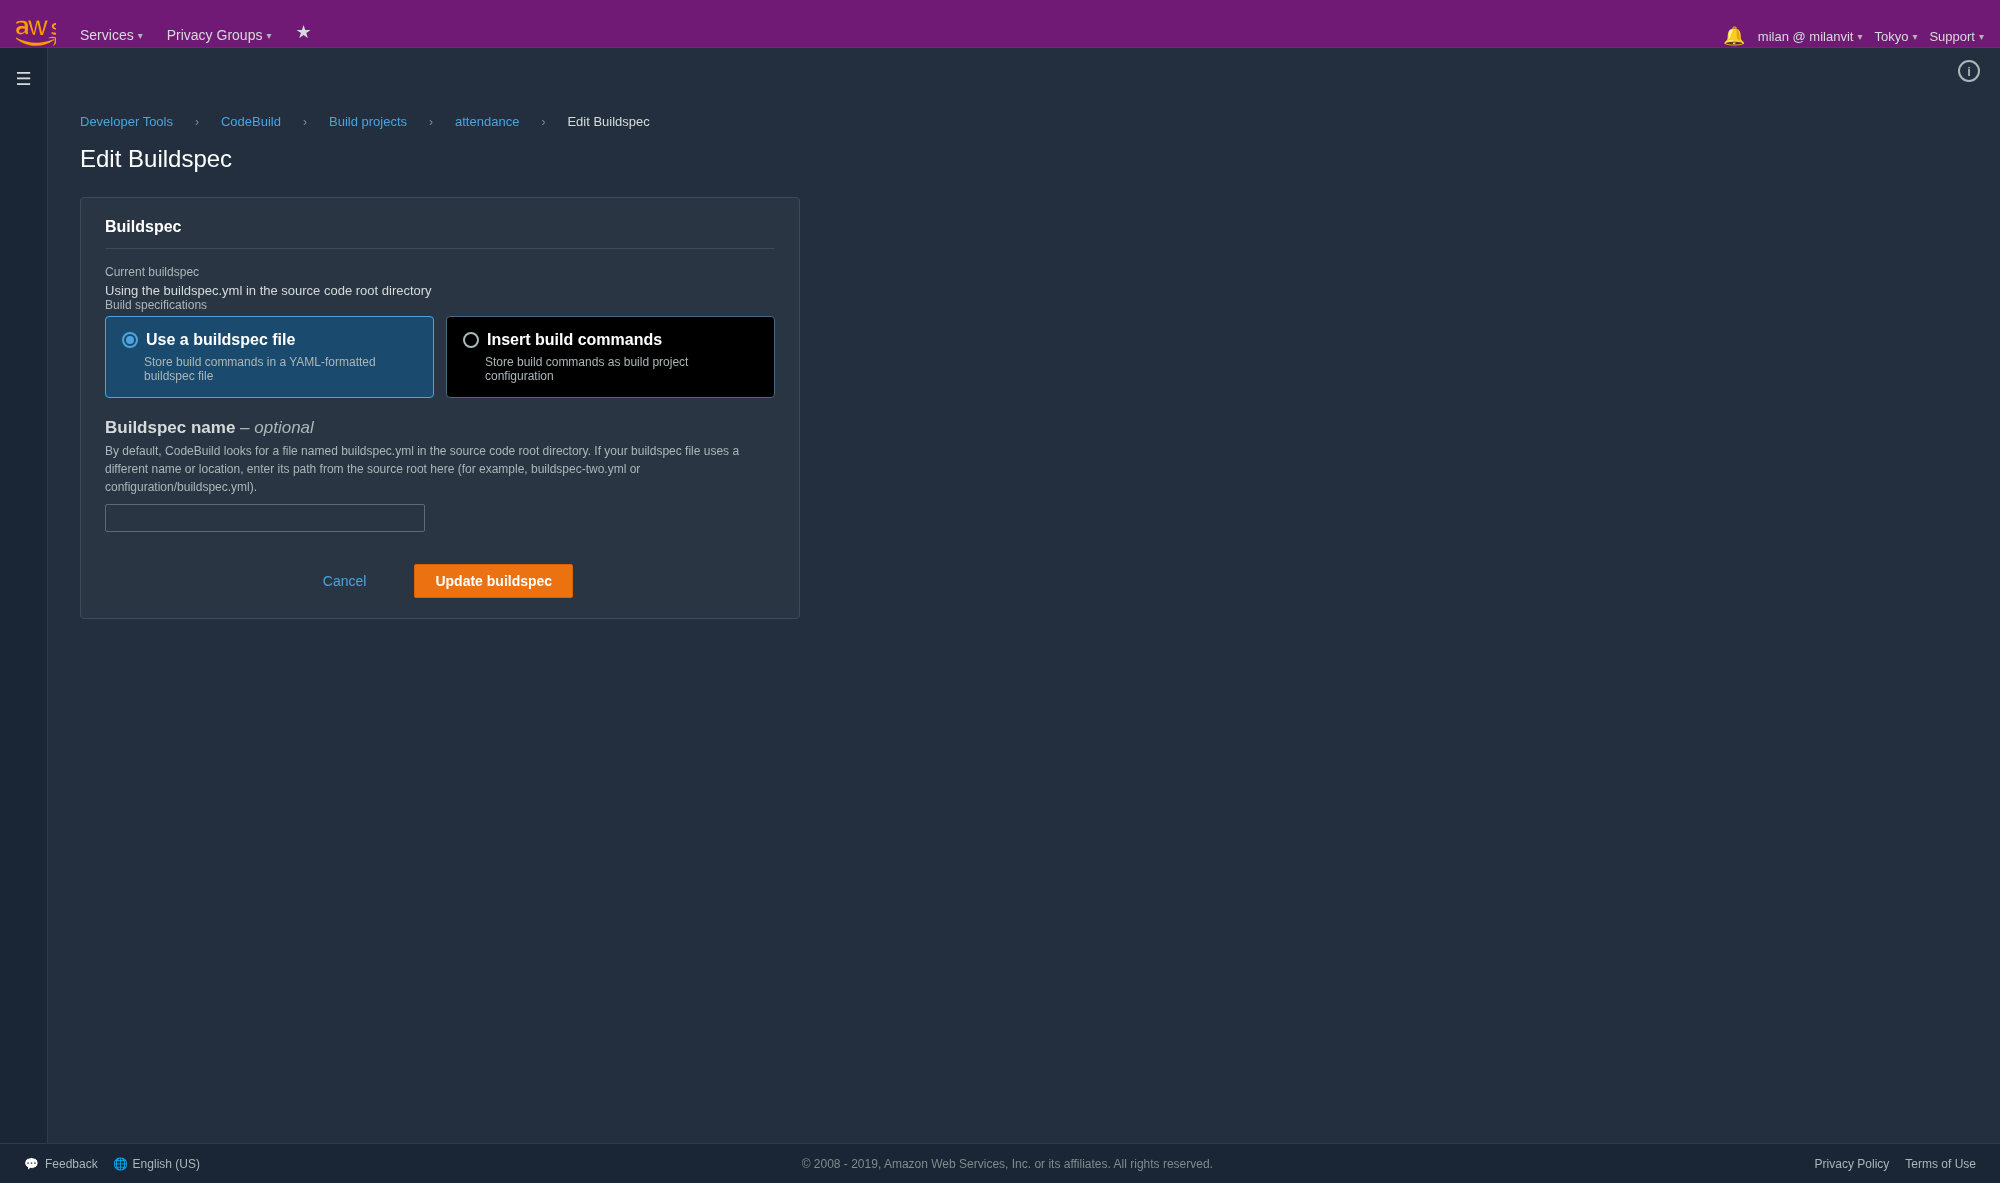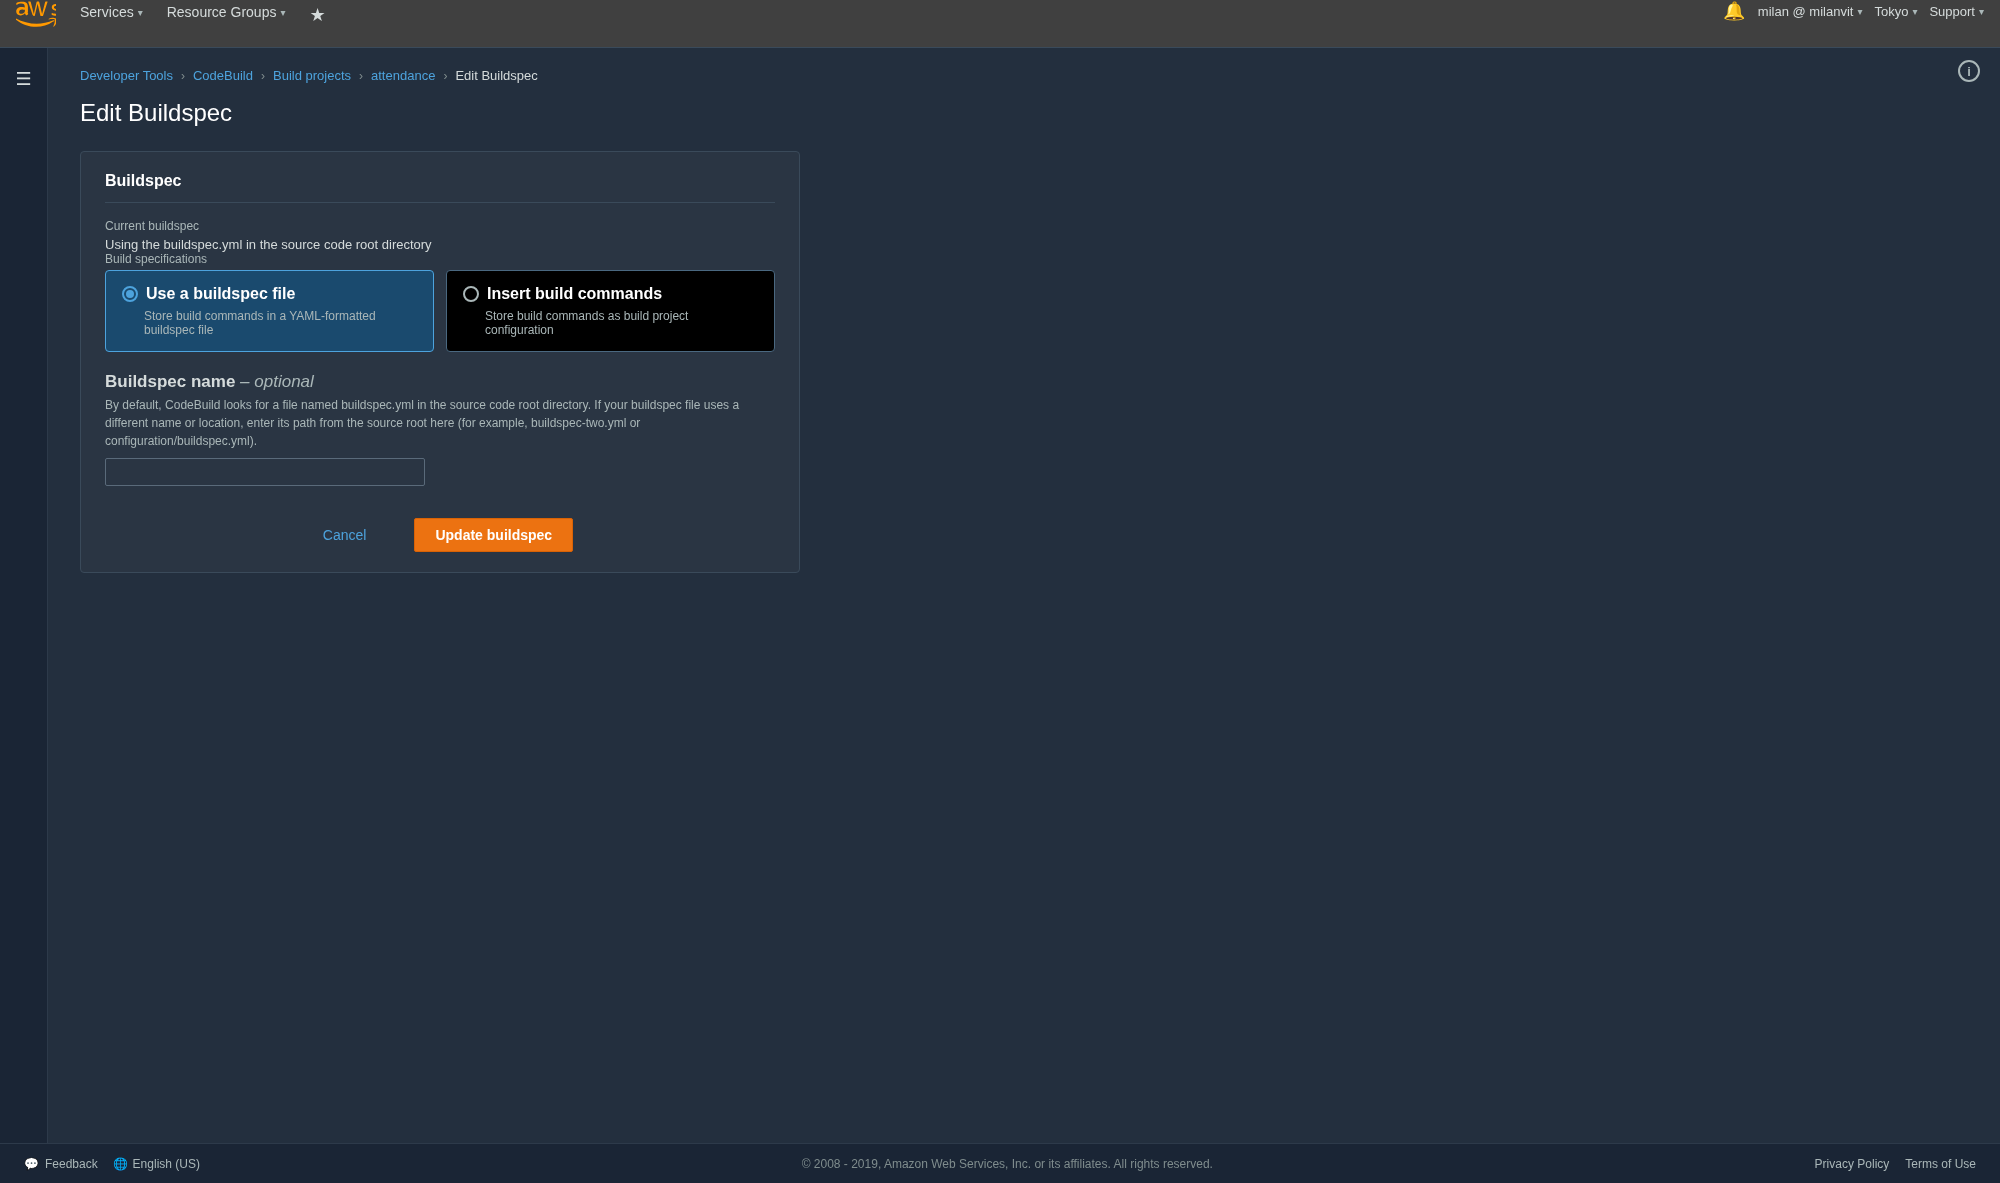--- a/index.html
+++ b/index.html
@@ -6,25 +6,25 @@
     body {
       font-family: 'Amazon Ember', Arial, sans-serif;
       background-color: #232f3e;
       color: #d5dbdb;
       min-height: 100vh;
       font-size: 13px;
     }
 
     
     .top-nav {
-      background-color: #404040;
+      background-color: #701a75;
       border-bottom: 1px solid #3a4a5a;
       height: 48px;
       display: flex;
-      align-items: flex-start;
+      align-items: flex-end;
       padding: 0 16px;
       gap: 8px;
     }
     .aws-logo {
       display: flex;
       align-items: center;
       margin-right: 8px;
     }
     .aws-logo svg {
       width: 40px;
@@ -85,23 +85,24 @@
     .main-content {
       flex: 1;
       padding: 20px 32px;
       background-color: #232f3e;
     }
 
     
     .breadcrumb {
       display: flex;
       align-items: center;
-      gap: 8px;
+      gap: 22px;
       margin-bottom: 16px;
       font-size: 13px;
+      margin-top: 46px;
     }
     .breadcrumb a {
       color: #4da3dd;
       text-decoration: none;
       cursor: pointer;
     }
     .breadcrumb-sep { color: #7f8c8d; font-size: 12px; }
     .breadcrumb-current { color: #d5dbdb; }
 
     
@@ -301,21 +302,21 @@
       <path d="M17.2 14.6c0 .8.1 1.5.2 2 .2.6.4 1.2.7 1.8.1.2.2.4.2.6 0 .3-.2.5-.5.7l-1.6 1.1c-.2.1-.4.2-.6.2-.3 0-.5-.1-.7-.3-.3-.4-.6-.8-.8-1.2-.2-.4-.5-.9-.7-1.5-1.8 2.1-4 3.2-6.8 3.2-1.9 0-3.5-.6-4.6-1.7-1.1-1.1-1.7-2.6-1.7-4.5 0-2 .7-3.6 2.1-4.8 1.4-1.2 3.3-1.8 5.7-1.8.8 0 1.6.1 2.4.2.8.1 1.7.3 2.6.6V8c0-1.8-.4-3-1.1-3.8-.8-.8-2.1-1.1-3.9-1.1-1.6 0-2.8.2-3.8.6-1 .3-2 .8-2.9 1.4-.2.1-.4.2-.5.2-.3 0-.5-.2-.5-.7V3.4c0-.3.1-.5.2-.7.1-.2.3-.3.6-.5 1-.5 2.1-.9 3.4-1.2C6.4.7 7.8.5 9.3.5c3 0 5.2.7 6.6 2 1.3 1.3 2 3.3 2 6v7.9l-.7.2zM8 18.6c.7 0 1.5-.1 2.3-.4.8-.3 1.5-.8 2.1-1.4.3-.4.6-.8.7-1.3.1-.5.2-1.1.2-1.8v-.9c-.7-.1-1.4-.3-2.1-.3-.7-.1-1.4-.1-2.1-.1-1.5 0-2.6.3-3.3.9-.7.6-1.1 1.5-1.1 2.6 0 1 .3 1.8.8 2.3.5.4 1.4.4 2.5.4zm17.9 2.4c-.3 0-.6-.1-.7-.2-.1-.1-.3-.4-.4-.7L18.6 1.6c-.1-.4-.2-.6-.2-.8 0-.3.2-.5.5-.5h2.1c.4 0 .6.1.8.2.2.1.3.4.4.7l4.5 17.7 4.1-17.7c.1-.4.2-.6.4-.7.2-.1.5-.2.8-.2h1.7c.4 0 .6.1.8.2.2.1.3.4.4.7l4.2 17.9L43.6 1.2c.1-.4.3-.6.4-.7.2-.1.5-.2.8-.2h2c.3 0 .5.2.5.5 0 .1 0 .2-.1.4 0 .2-.1.3-.2.5l-6.3 19.5c-.1.4-.3.6-.4.7-.2.1-.5.2-.8.2h-1.8c-.4 0-.6-.1-.8-.2-.2-.1-.3-.4-.4-.8l-4.1-17.4-4.1 17.4c-.1.4-.2.6-.4.8-.2.1-.5.2-.8.2H25.9zm33.6.8c-1.1 0-2.1-.1-3.1-.4-1-.2-1.7-.5-2.2-.8-.3-.2-.5-.4-.6-.6-.1-.2-.1-.4-.1-.6v-1.3c0-.4.2-.6.5-.6.1 0 .2 0 .4.1.1 0 .3.1.4.2.6.3 1.3.5 2 .6.7.1 1.4.2 2.1.2 1.1 0 2-.2 2.6-.6.6-.4.9-1 .9-1.7 0-.5-.2-.9-.5-1.3-.3-.3-.9-.7-1.8-1l-2.6-.8c-1.3-.4-2.3-1-2.9-1.8-.6-.8-.9-1.7-.9-2.7 0-.8.2-1.5.5-2.1.3-.6.8-1.1 1.3-1.5.5-.4 1.2-.7 1.9-.9.7-.2 1.5-.3 2.3-.3.4 0 .8 0 1.2.1.4.1.8.1 1.2.2.4.1.7.2 1 .3.3.1.5.2.7.3.2.1.4.3.5.5.1.2.1.4.1.7v1.2c0 .4-.2.6-.5.6-.2 0-.4-.1-.7-.2-.9-.4-1.9-.6-3-.6-1 0-1.8.2-2.4.5-.6.3-.8.9-.8 1.6 0 .5.2 1 .5 1.3.4.4 1 .7 2 1l2.5.8c1.3.4 2.2 1 2.8 1.7.6.7.8 1.6.8 2.6 0 .8-.2 1.5-.5 2.1-.3.6-.8 1.2-1.4 1.6-.6.4-1.3.8-2.1 1-.8.3-1.7.4-2.6.4z" fill="#FF9900"></path>
       <path d="M55.1 30.8C48.5 35.7 38.9 38.3 30.6 38.3c-12.6 0-24-4.7-32.6-12.5-.7-.6-.1-1.4.7-.9 9.3 5.4 20.7 8.6 32.6 8.6 8 0 16.8-1.7 24.8-5.1 1.2-.5 2.2.8 1 1.4z" fill="#FF9900"></path>
       <path d="M58 27.4c-.9-1.2-6.1-.6-8.5-.3-.7.1-.8-.5-.2-1 4.2-2.9 11-.7 11.8.3.8 1-.2 8-4.1 11.3-.6.5-1.2.2-.9-.4.9-2.2 2.8-7.1 1.9-8.9v-.3l.2-.2.3-.5-.3.2-.2-.2z" fill="#FF9900"></path>
     </svg>
   </div>
   <div class="nav-item">
     <span>Services</span>
     <span class="chevron-down">▾</span>
   </div>
   <div class="nav-item">
-    <span>Resource Groups</span>
+    <span>Privacy Groups</span>
     <span class="chevron-down">▾</span>
   </div>
   <div class="nav-item star-icon">★</div>
   <div class="nav-right">
     <div class="bell-icon">🔔</div>
     <div class="nav-right-item">
       <span>milan @ milanvit</span>
       <span class="chevron-down">▾</span>
     </div>
     <div class="nav-right-item">

